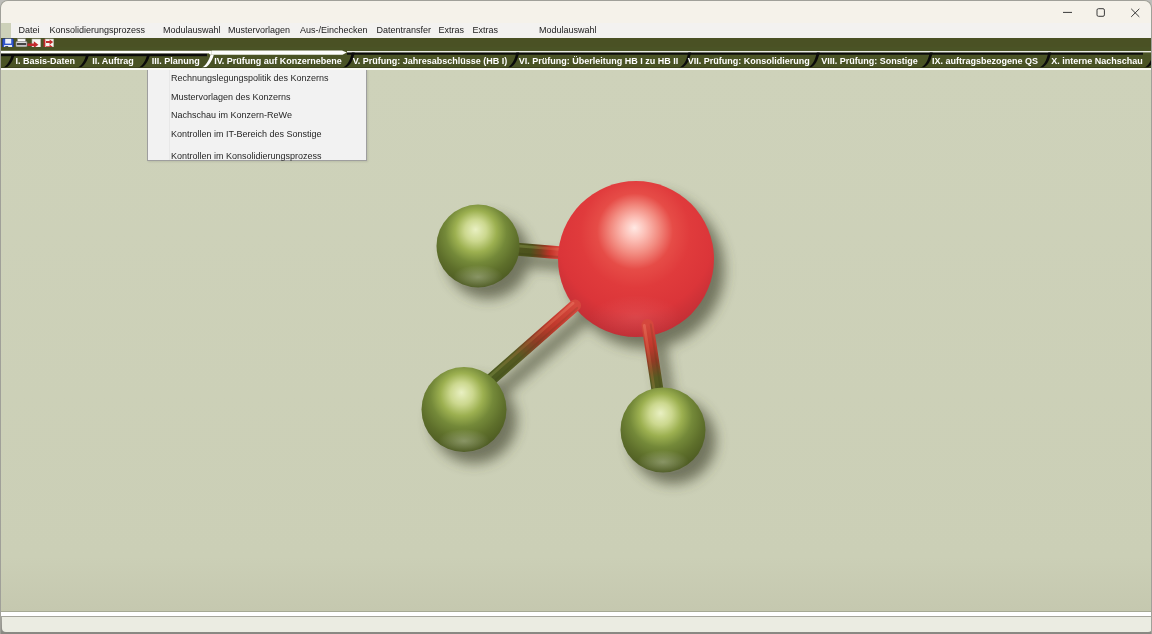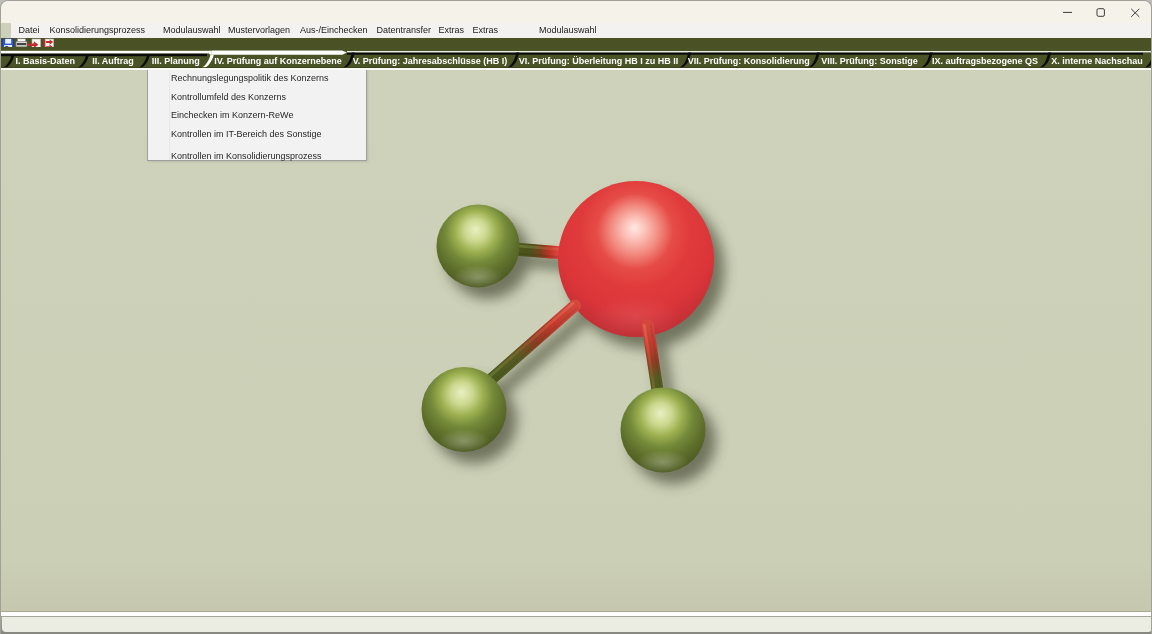--- a/index.html
+++ b/index.html
@@ -206,22 +206,22 @@
     <circle cx="477" cy="178" r="41.5" fill="url(#ggrn)"></circle>
     <ellipse cx="477" cy="209" rx="25" ry="12" fill="url(#gshine)" opacity="0.8"></ellipse>
     <circle cx="463" cy="341.5" r="42.5" fill="url(#ggrn)"></circle>
     <ellipse cx="463" cy="373" rx="26" ry="12" fill="url(#gshine)" opacity="0.8"></ellipse>
     <circle cx="662" cy="362" r="42.5" fill="url(#ggrn)"></circle>
     <ellipse cx="662" cy="394" rx="26" ry="12" fill="url(#gshine)" opacity="0.8"></ellipse>
   </svg>
   <div id="dd">
     <div class="gut"></div>
     <span class="it" style="top:0.6px">Rechnungslegungspolitik des Konzerns</span>
-    <span class="it" style="top:19px">Kontrollumfeld des Konzerns</span>
-    <span class="it" style="top:37.4px">Einchecken im Konzern-ReWe</span>
+    <span class="it" style="top:19px">Mustervorlagen des Konzerns</span>
+    <span class="it" style="top:37.4px">Nachschau im Konzern-ReWe</span>
     <span class="it" style="top:55.8px">Kontrollen im IT-Bereich des Sonstige</span>
     <span class="it" style="top:78px">Kontrollen im Konsolidierungsprozess</span>
   </div>
   <div id="b1"></div>
     <div id="b2"></div>
     <div id="b5"></div>
     <div id="b3"></div>
     <div id="b4"></div>
 </div>
 

